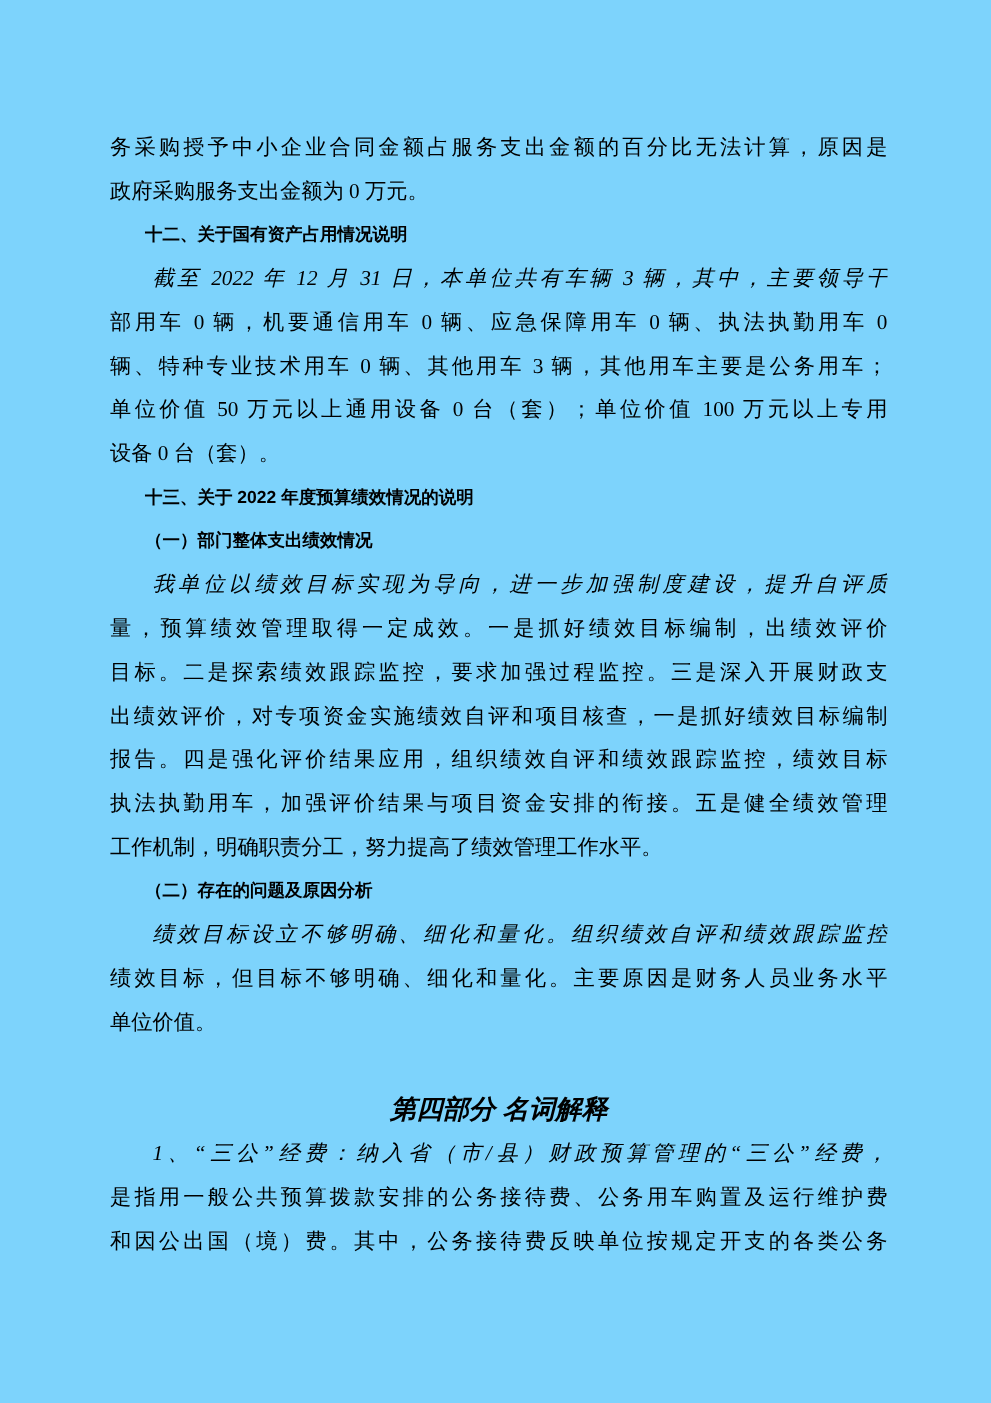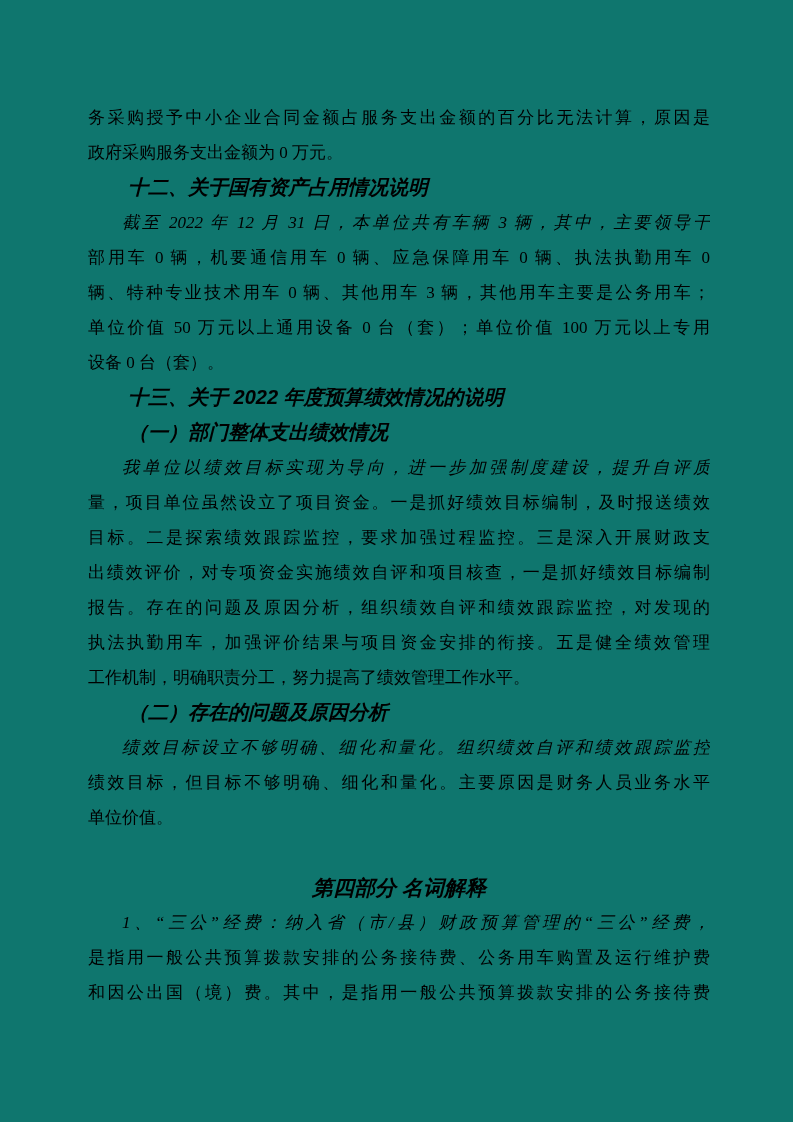--- a/index.html
+++ b/index.html
@@ -4,21 +4,21 @@
 <style>
   html, body {
     margin: 0;
     padding: 0;
     background: #ffffff;
   }
   .page {
     position: relative;
     width: 793px;
     height: 1122px;
-    background: #0f766e;
+    background: #7dd3fc;
     overflow: hidden;
     color: #000000;
     font-family: "Liberation Serif", "DejaVu Serif", serif;
   }
   .content {
     position: absolute;
     left: 88px;
     top: 100px;
     width: 622px;
   }
@@ -33,23 +33,22 @@
     text-align: justify;
     text-align-last: justify;
   }
   .line.indent {
     text-indent: 2em;
     font-style: italic;
   }
   .h-line {
     font-family: "Liberation Sans", "DejaVu Sans", sans-serif;
     font-weight: bold;
-    font-size: 20px;
+    font-size: 14px;
     text-indent: 2em;
-    font-style: italic;
   }
   .title-line {
     font-family: "Liberation Sans", "DejaVu Sans", sans-serif;
     font-weight: bold;
     font-size: 21px;
     text-align: center;
     text-indent: 0;
     font-style: italic;
   }
   .blank {
@@ -70,34 +69,34 @@
         <div class="line jst indent">截至 2022 年 12 月 31 日，本单位共有车辆 3 辆，其中，主要领导干</div>
         <div class="line jst">部用车 0 辆，机要通信用车 0 辆、应急保障用车 0 辆、执法执勤用车 0</div>
         <div class="line jst">辆、特种专业技术用车 0 辆、其他用车 3 辆，其他用车主要是公务用车；</div>
         <div class="line jst">单位价值 50 万元以上通用设备 0 台（套）；单位价值 100 万元以上专用</div>
         <div class="line">设备 0 台（套）。</div>
       </div>
       <div class="line h-line">十三、关于 2022 年度预算绩效情况的说明</div>
       <div class="line h-line">（一）部门整体支出绩效情况</div>
       <div>
         <div class="line jst indent">我单位以绩效目标实现为导向，进一步加强制度建设，提升自评质</div>
-        <div class="line jst">量，项目单位虽然设立了项目资金。一是抓好绩效目标编制，及时报送绩效</div>
+        <div class="line jst">量，预算绩效管理取得一定成效。一是抓好绩效目标编制，出绩效评价</div>
         <div class="line jst">目标。二是探索绩效跟踪监控，要求加强过程监控。三是深入开展财政支</div>
         <div class="line jst">出绩效评价，对专项资金实施绩效自评和项目核查，一是抓好绩效目标编制</div>
-        <div class="line jst">报告。存在的问题及原因分析，组织绩效自评和绩效跟踪监控，对发现的</div>
+        <div class="line jst">报告。四是强化评价结果应用，组织绩效自评和绩效跟踪监控，绩效目标</div>
         <div class="line jst">执法执勤用车，加强评价结果与项目资金安排的衔接。五是健全绩效管理</div>
         <div class="line">工作机制，明确职责分工，努力提高了绩效管理工作水平。</div>
       </div>
       <div class="line h-line">（二）存在的问题及原因分析</div>
       <div>
         <div class="line jst indent">绩效目标设立不够明确、细化和量化。组织绩效自评和绩效跟踪监控</div>
         <div class="line jst">绩效目标，但目标不够明确、细化和量化。主要原因是财务人员业务水平</div>
         <div class="line">单位价值。</div>
       </div>
       <div class="blank"></div>
       <div class="line title-line">第四部分 名词解释</div>
       <div>
         <div class="line jst indent">1、“三公”经费：纳入省（市/县）财政预算管理的“三公”经费，</div>
         <div class="line jst">是指用一般公共预算拨款安排的公务接待费、公务用车购置及运行维护费</div>
-        <div class="line jst">和因公出国（境）费。其中，是指用一般公共预算拨款安排的公务接待费</div>
+        <div class="line jst">和因公出国（境）费。其中，公务接待费反映单位按规定开支的各类公务</div>
       </div>
     </div>
 </div>
 
 </body></html>

